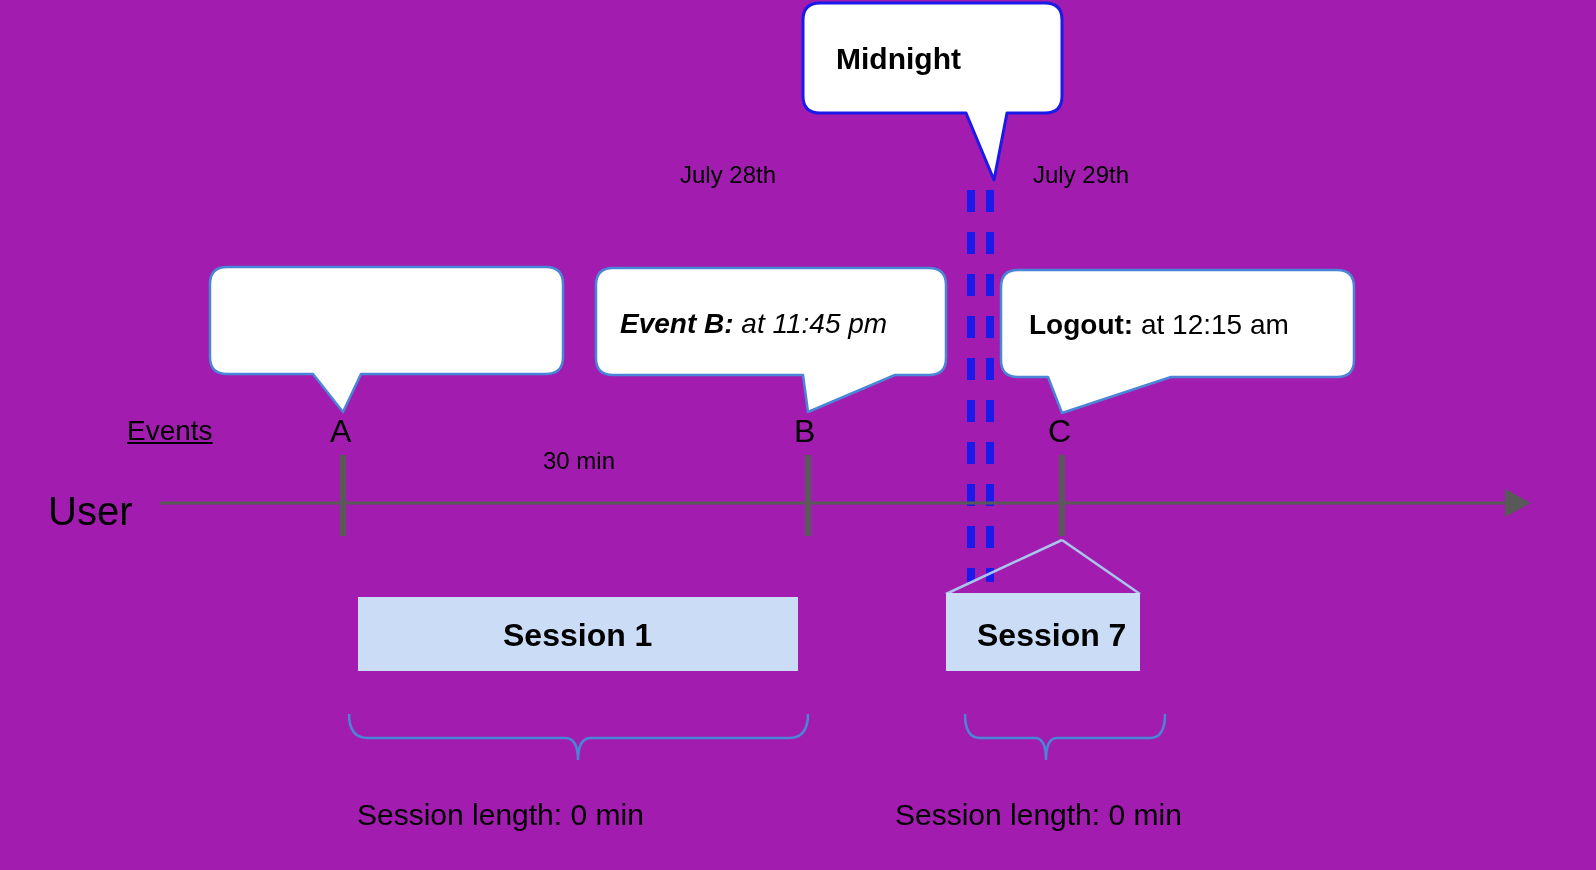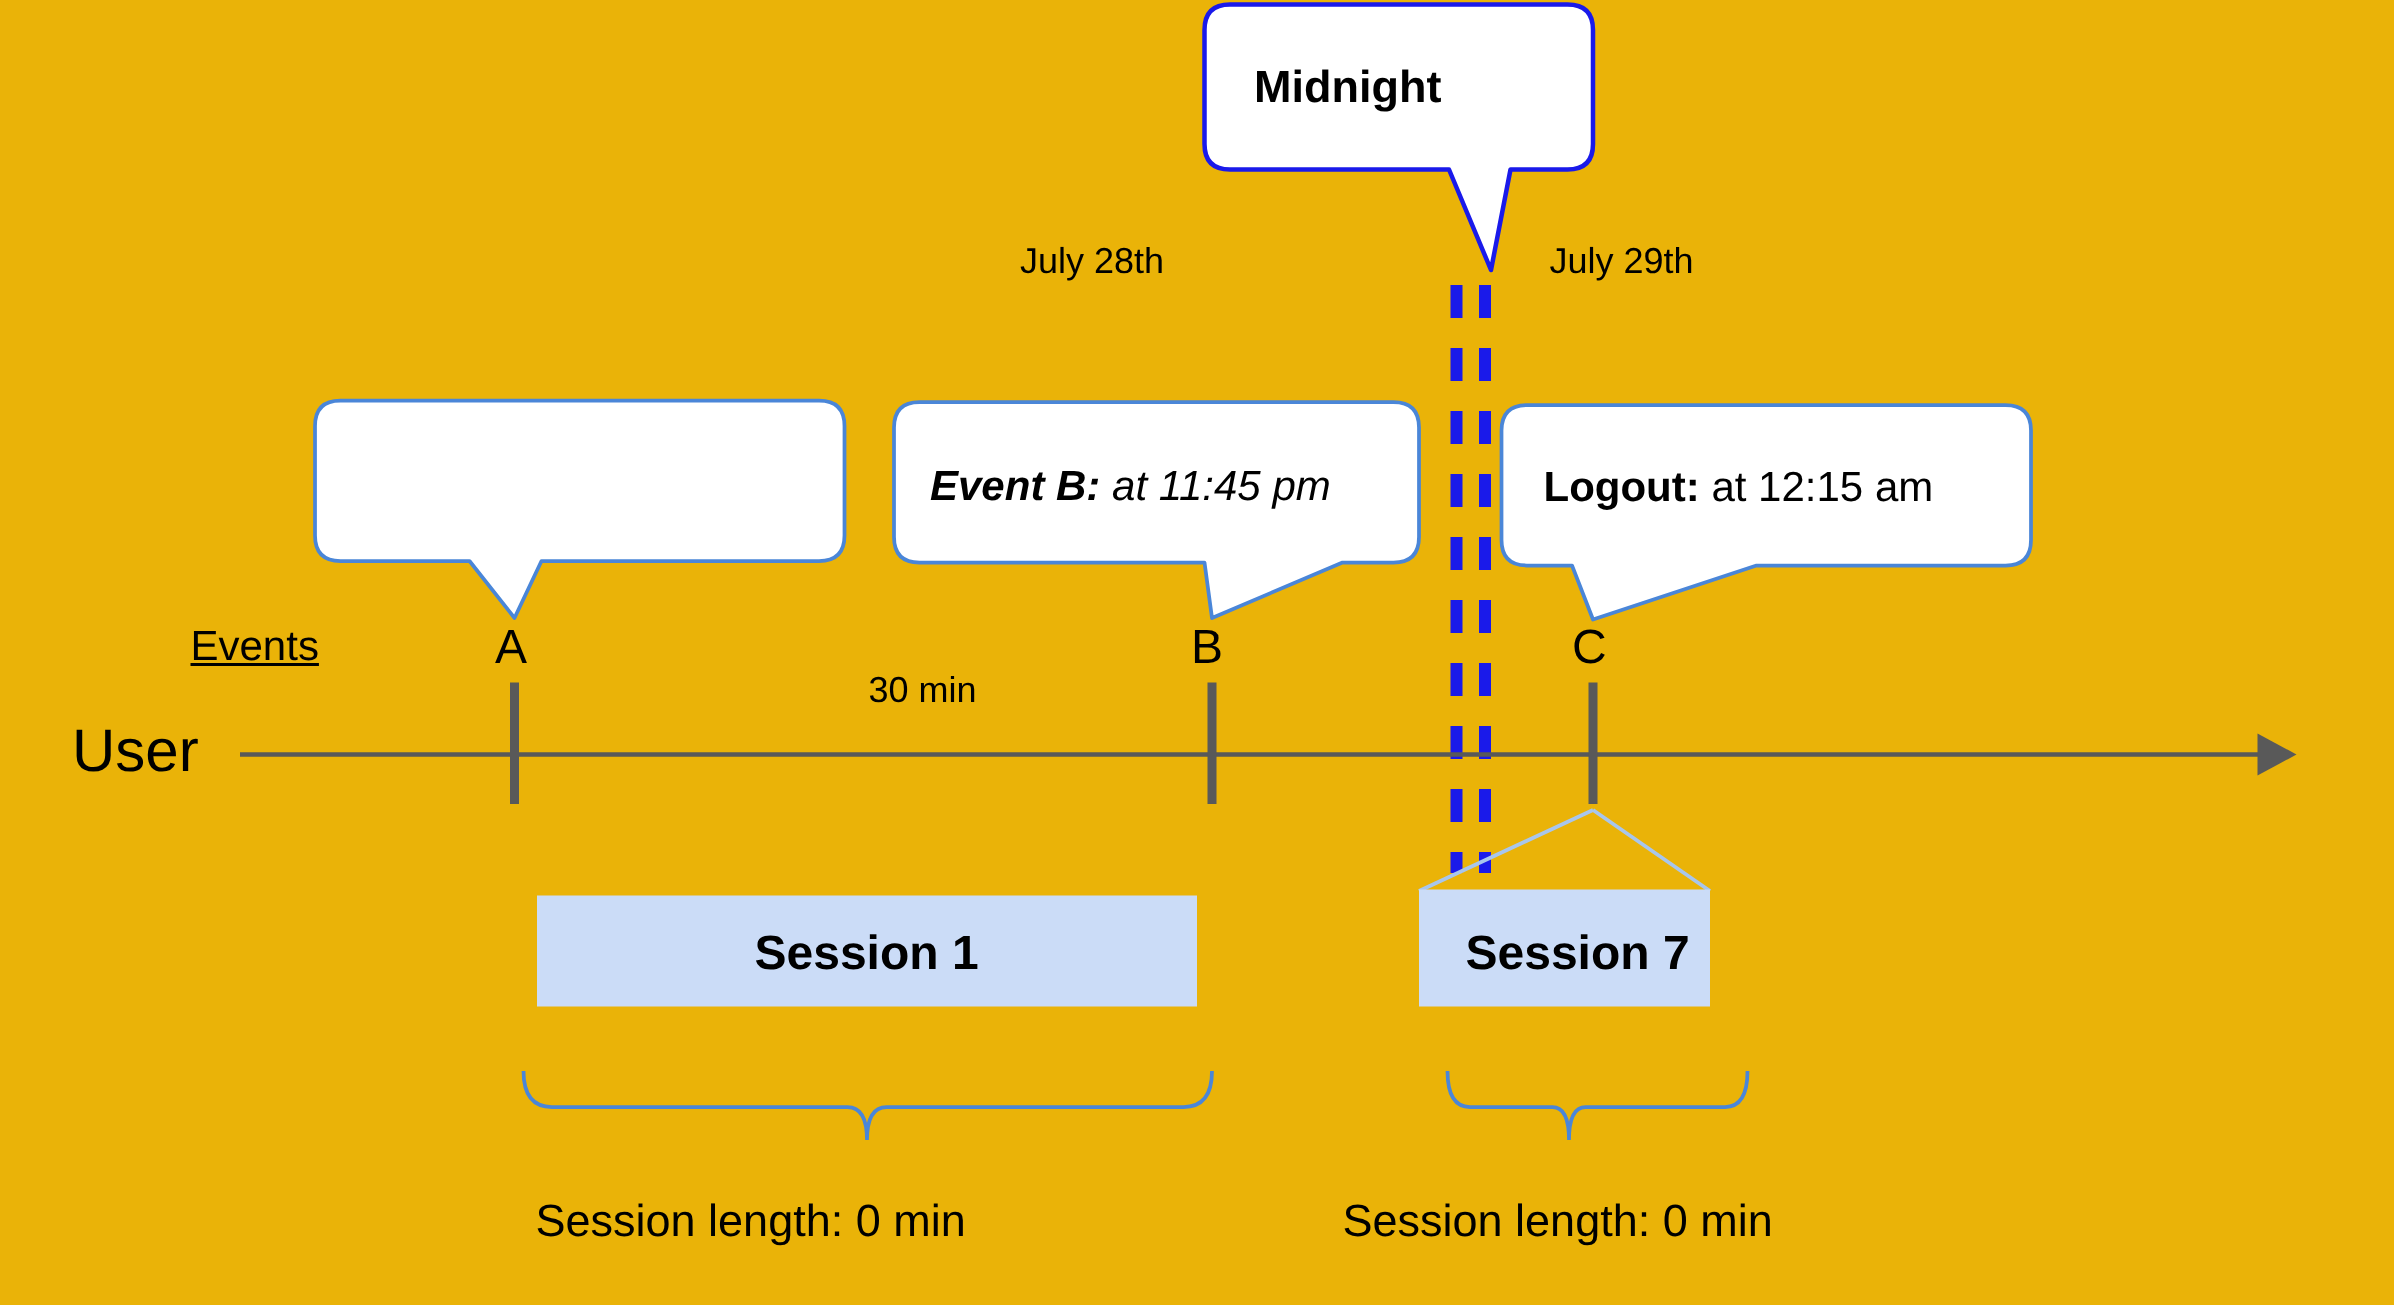--- a/index.html
+++ b/index.html
@@ -8,21 +8,21 @@
     background: #ffffff;
   }
   body {
     font-family: "Liberation Sans", sans-serif;
     color: #000000;
   }
   #stage {
     position: relative;
     width: 1596px;
     height: 870px;
-    background: #eab308;
+    background: #a21caf;
     overflow: hidden;
   }
   #canvas {
     position: absolute;
     left: 0;
     top: 0;
     width: 1596px;
     height: 870px;
   }
   .lbl {
@@ -39,21 +39,20 @@
     text-decoration: underline;
   }
   .lbl-date {
     font-size: 24px;
   }
   .lbl-marker {
     font-size: 32px;
   }
   .lbl-dur {
     font-size: 24px;
-    margin-left: 36px;
   }
   .lbl-session {
     font-size: 32px;
     font-weight: bold;
   }
   .lbl-slen {
     font-size: 30px;
   }
   .callout-text {
     position: absolute;
@@ -197,21 +196,21 @@
 
   <div class="callout-text" style="left:620px; top:310px;font-style:italic;">
     <b>Event B:</b><span> at 11:45 pm</span>
   </div>
 
   <div class="callout-text" style="left:1029px; top:311px;text-align:right;">
     <b>Logout:</b><span> at 12:15 am</span>
   </div>
 
   <div class="lbl lbl-events" style="left:127px; top:417px;">Events</div>
-  <div class="lbl lbl-user" style="left:48px; top:481px;text-align:right;">User</div>
+  <div class="lbl lbl-user" style="left:48px; top:491px;text-align:right;">User</div>
 
   <div class="lbl lbl-marker" style="left:330px; top:415px;">A</div>
   <div class="lbl lbl-marker" style="left:794px; top:415px;">B</div>
   <div class="lbl lbl-marker" style="left:1048px; top:415px;">C</div>
 
   <div class="lbl lbl-dur" style="left:543px; top:449px;">30 min</div>
 
   <div class="lbl lbl-session" style="left:503px; top:619px;">Session 1</div>
   <div class="lbl lbl-session" style="left:977px; top:619px;">Session 7</div>
 

